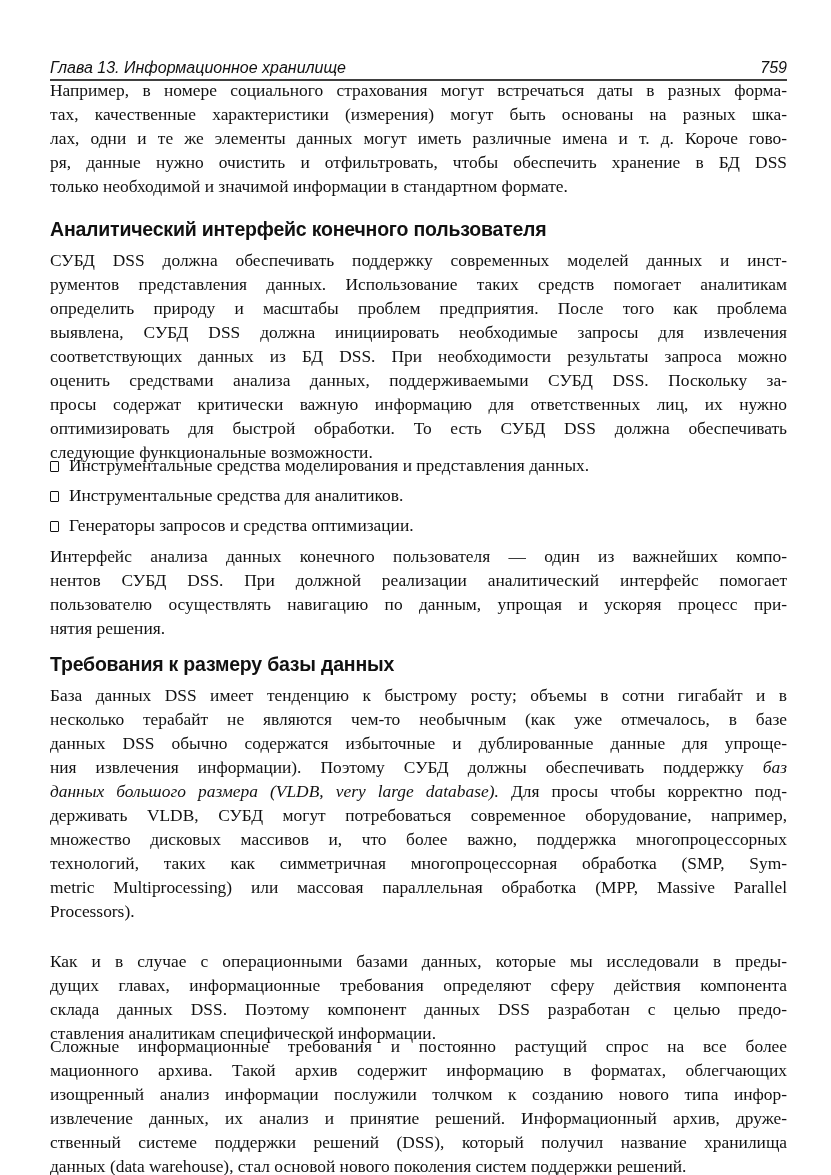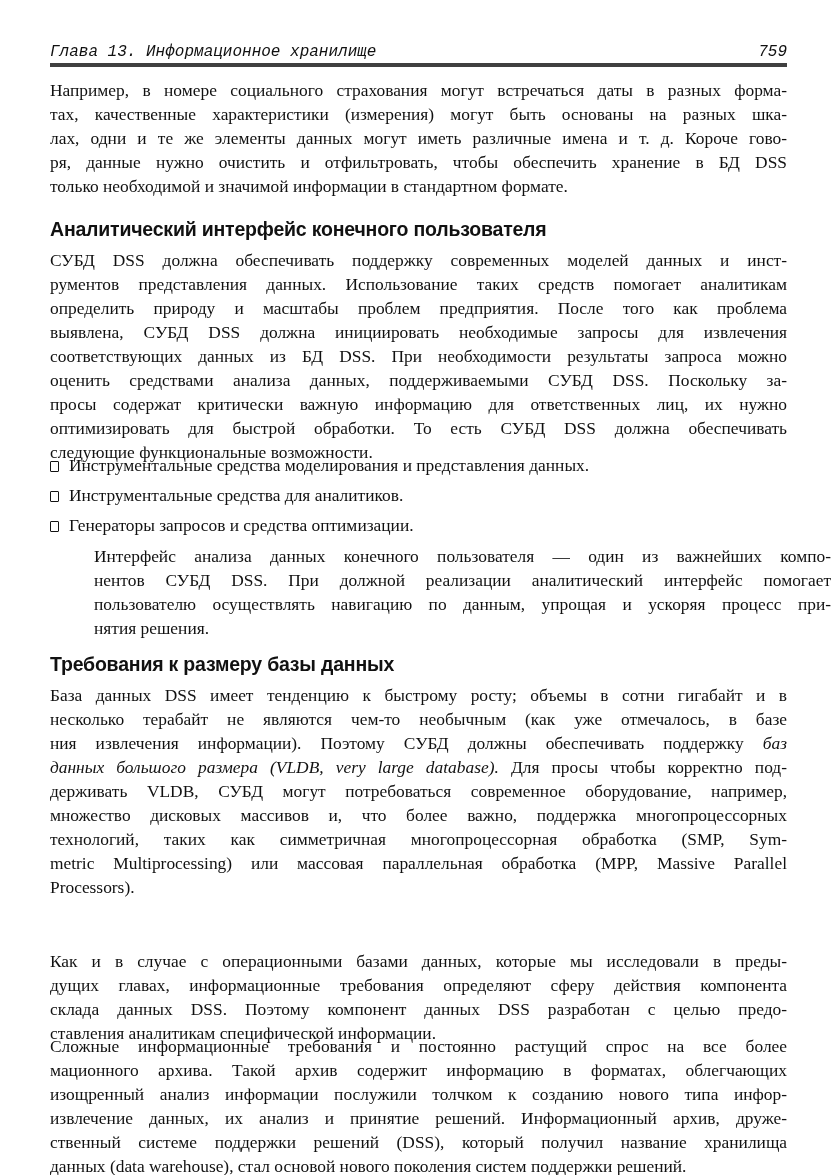--- a/index.html
+++ b/index.html
@@ -17,25 +17,25 @@
   }
   .page {
     position: absolute;
     left: 50px;
     top: 0;
     width: 737px;
   }
   .running-header {
     position: absolute;
     left: 0;
-    top: 40px;
+    top: 56px;
     width: 737px;
     height: 23px;
-    border-bottom: 4px solid #404040;
-    font-family: Liberation Mono, monospace;
+    border-bottom: 2px solid #404040;
+    font-family: Liberation Sans, sans-serif;
     font-style: italic;
     font-size: 16px;
     line-height: 20px;
   }
   .running-header .title { position: absolute; left: 0; top: 2px; }
   .running-header .pageno { position: absolute; right: 0; top: 2px; }
   .block {
     position: absolute;
     left: 0;
     width: 737px;
@@ -115,32 +115,33 @@
   <div class="bullet-item" style="top:453px;">
     <span class="bullet-box"></span><span>Инструментальные средства моделирования и представления данных.</span>
   </div>
   <div class="bullet-item" style="top:483px;">
     <span class="bullet-box"></span><span>Инструментальные средства для аналитиков.</span>
   </div>
   <div class="bullet-item" style="top:513px;">
     <span class="bullet-box"></span><span>Генераторы запросов и средства оптимизации.</span>
   </div>
 
-  <div class="block para" style="top:544px;margin-left:44px;">
+  <div class="block para" style="top:544px;">
     <span class="line">Интерфейс анализа данных конечного пользователя — один из важнейших компо-</span>
     <span class="line">нентов СУБД DSS. При должной реализации аналитический интерфейс помогает</span>
     <span class="line">пользователю осуществлять навигацию по данным, упрощая и ускоряя процесс при-</span>
     <span class="line last">нятия решения.</span>
   </div>
 
   <div class="block heading" style="top:651px;">Требования к размеру базы данных</div>
 
   <div class="block para" style="top:683px;">
     <span class="line">База данных DSS имеет тенденцию к быстрому росту; объемы в сотни гигабайт и в</span>
     <span class="line">несколько терабайт не являются чем-то необычным (как уже отмечалось, в базе</span>
+    <span class="line">данных DSS обычно содержатся избыточные и дублированные данные для упроще-</span>
     <span class="line"><span>ния извлечения информации). Поэтому СУБД должны обеспечивать поддержку</span> <em>баз</em></span>
     <span class="line"><em>данных большого размера (VLDB, very large database).</em> <span>Для просы чтобы корректно под-</span></span>
     <span class="line">держивать VLDB, СУБД могут потребоваться современное оборудование, например,</span>
     <span class="line">множество дисковых массивов и, что более важно, поддержка многопроцессорных</span>
     <span class="line">технологий, таких как симметричная многопроцессорная обработка (SMP, Sym-</span>
     <span class="line">metric Multiprocessing) или массовая параллельная обработка (MPP, Massive Parallel</span>
     <span class="line last">Processors).</span>
   </div>
 
   <div class="block para" style="top:925px;margin-top:24px;">

